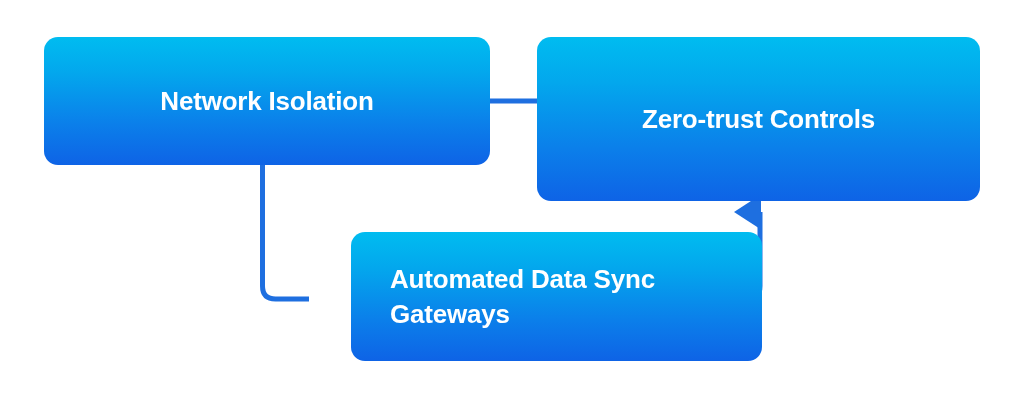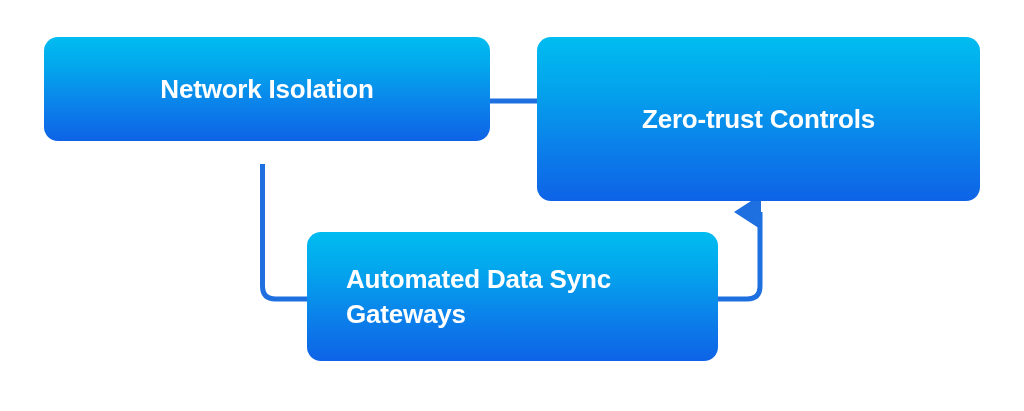--- a/index.html
+++ b/index.html
@@ -42,20 +42,21 @@
     display: flex;
     align-items: center;
     overflow: hidden;
   }
 
   .node-box.center-text {
     justify-content: center;
   }
   .node-box.left-text {
     justify-content: flex-start;
+    margin-left: 44px;
   }
 
   .node-label {
     color: #ffffff;
     font-family: "Liberation Sans", sans-serif;
     font-weight: bold;
     font-size: 26px;
     line-height: 1.32;
     letter-spacing: -0.2px;
     white-space: pre-line;
@@ -69,21 +70,21 @@
     text-align: left;
     padding-left: 39px;
     padding-right: 18px;
   }
 
   
   #node-network-isolation {
     left: 44px;
     top: 37px;
     width: 446px;
-    height: 104px;
+    height: 128px;
   }
   #node-zero-trust-controls {
     left: 537px;
     top: 37px;
     width: 443px;
     height: 164px;
   }
   #node-automated-data-sync-gateways {
     left: 307px;
     top: 232px;

